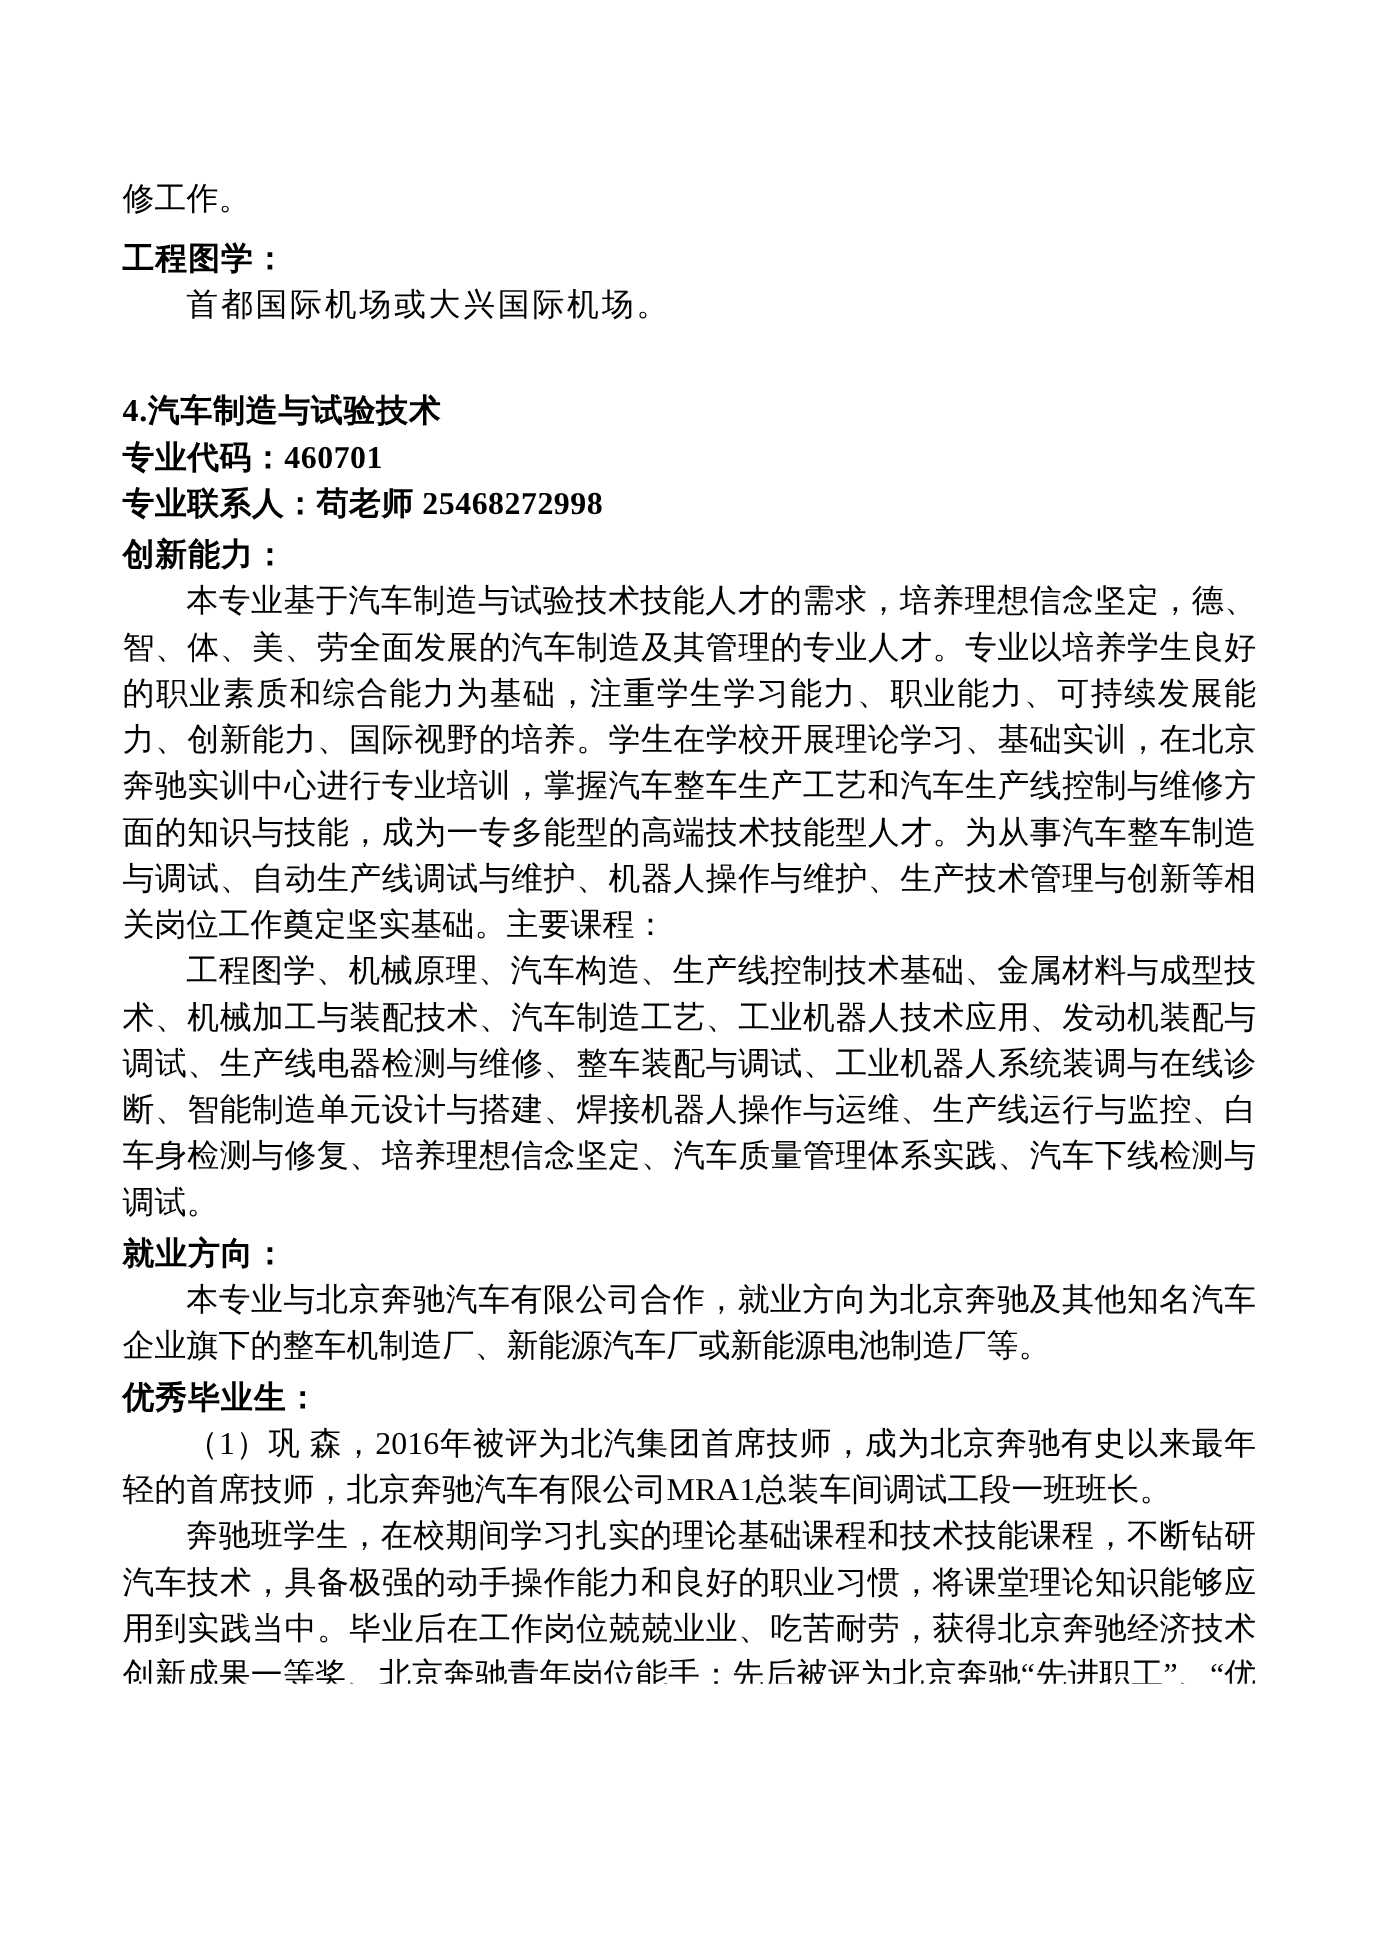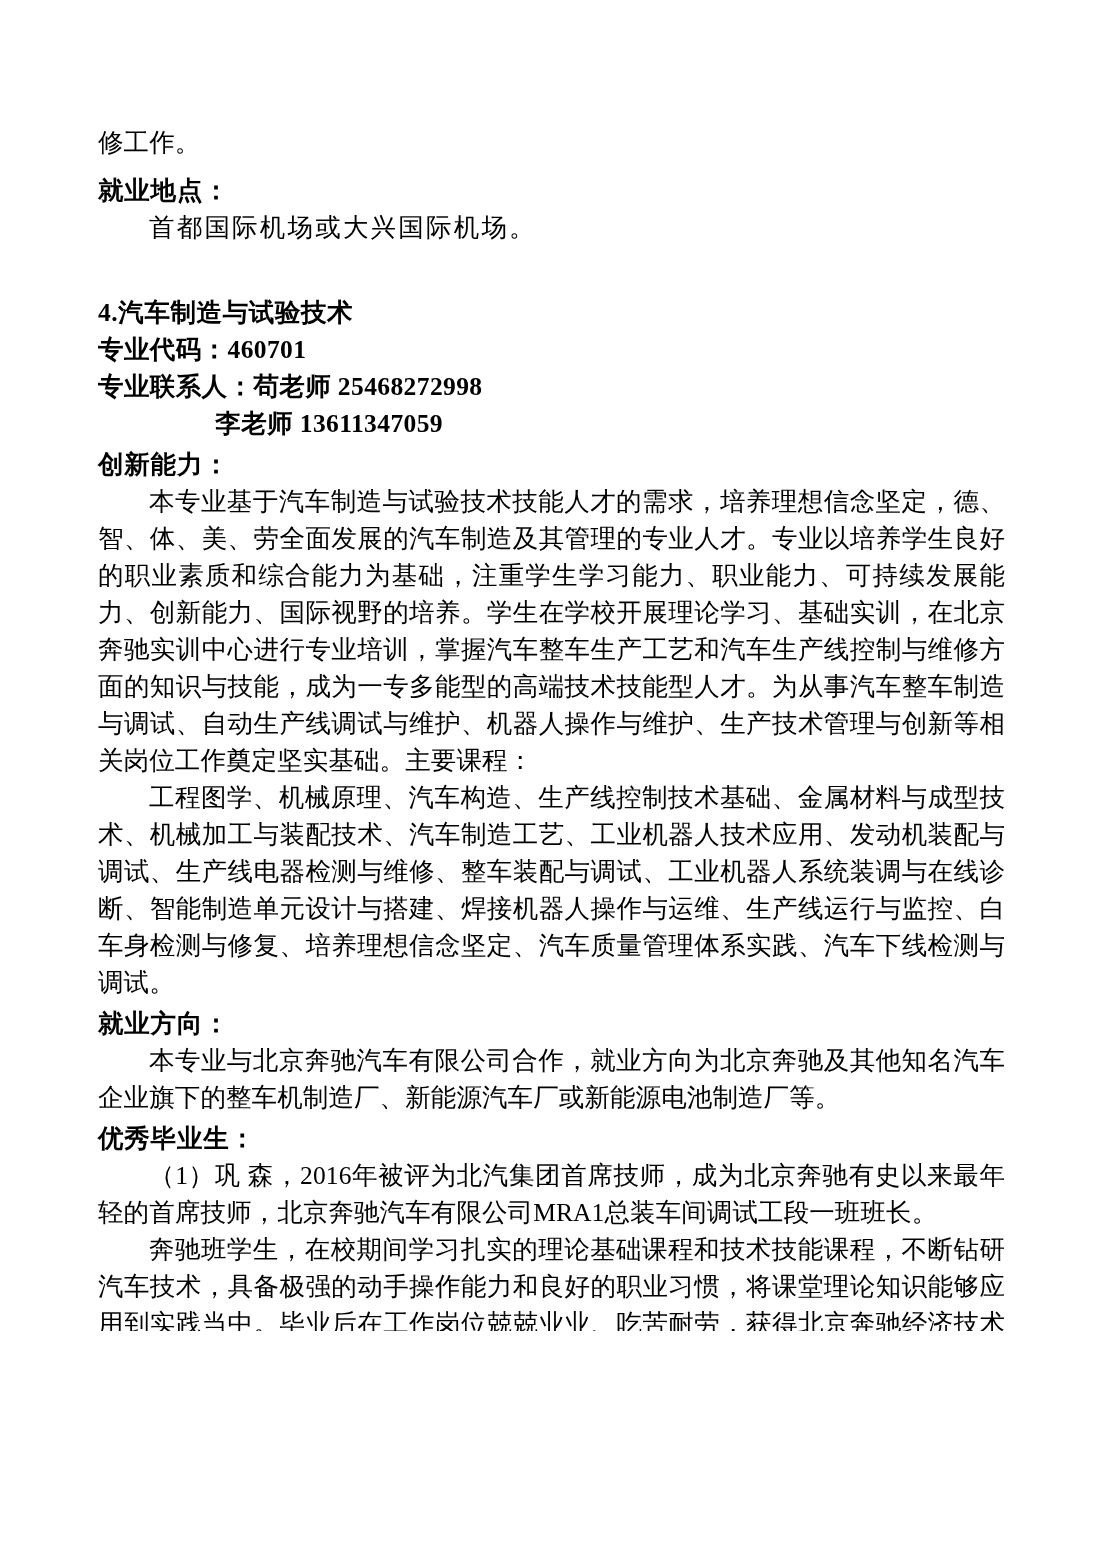--- a/index.html
+++ b/index.html
@@ -9,21 +9,21 @@
     background: #ffffff;
   }
   body {
     font-family: "Liberation Serif", "DejaVu Serif", serif;
     color: #000000;
   }
   .page {
     position: relative;
     width: 1102px;
     height: 1331px;
-    margin: 0 auto;
+    margin: 16px auto;
     background: #ffffff;
     overflow: hidden;
     box-sizing: border-box;
   }
   .content {
     position: absolute;
     left: 98px;
     top: 124px;
     width: 907px;
   }
@@ -94,33 +94,32 @@
 </head>
 <body>
 
 <div class="page">
   <div class="content">
 
     <p class="para">修工作。</p>
 
     <div class="gap-md"></div>
 
-    <p class="sec-title">就业地点：</p>
+    <p class="sec-title">工程图学：</p>
 
     <p class="para indent spaced">首都国际机场或大兴国际机场。</p>
 
     <div class="gap-lg"></div>
 
     <p class="heading">4.汽车制造与试验技术</p>
 
     <p class="heading numstr">专业代码：460701</p>
 
     <p class="heading numstr">专业联系人：苟老师 25468272998</p>
 
-    <p class="sub-line numstr"><span class="pad"></span><span>李老师 13611347059</span></p>
 
     <div class="gap-sm"></div>
 
     <p class="sec-title">创新能力：</p>
 
     <p class="para indent">本专业基于汽车制造与试验技术技能人才的需求，培养理想信念坚定，德、智、体、美、劳全面发展的汽车制造及其管理的专业人才。专业以培养学生良好的职业素质和综合能力为基础，注重学生学习能力、职业能力、可持续发展能力、创新能力、国际视野的培养。学生在学校开展理论学习、基础实训，在北京奔驰实训中心进行专业培训，掌握汽车整车生产工艺和汽车生产线控制与维修方面的知识与技能，成为一专多能型的高端技术技能型人才。为从事汽车整车制造与调试、自动生产线调试与维护、机器人操作与维护、生产技术管理与创新等相关岗位工作奠定坚实基础。主要课程：</p>
 
     <p class="para indent">工程图学、机械原理、汽车构造、生产线控制技术基础、金属材料与成型技术、机械加工与装配技术、汽车制造工艺、工业机器人技术应用、发动机装配与调试、生产线电器检测与维修、整车装配与调试、工业机器人系统装调与在线诊断、智能制造单元设计与搭建、焊接机器人操作与运维、生产线运行与监控、白车身检测与修复、培养理想信念坚定、汽车质量管理体系实践、汽车下线检测与调试。</p>
 
     <div class="gap-sm"></div>

